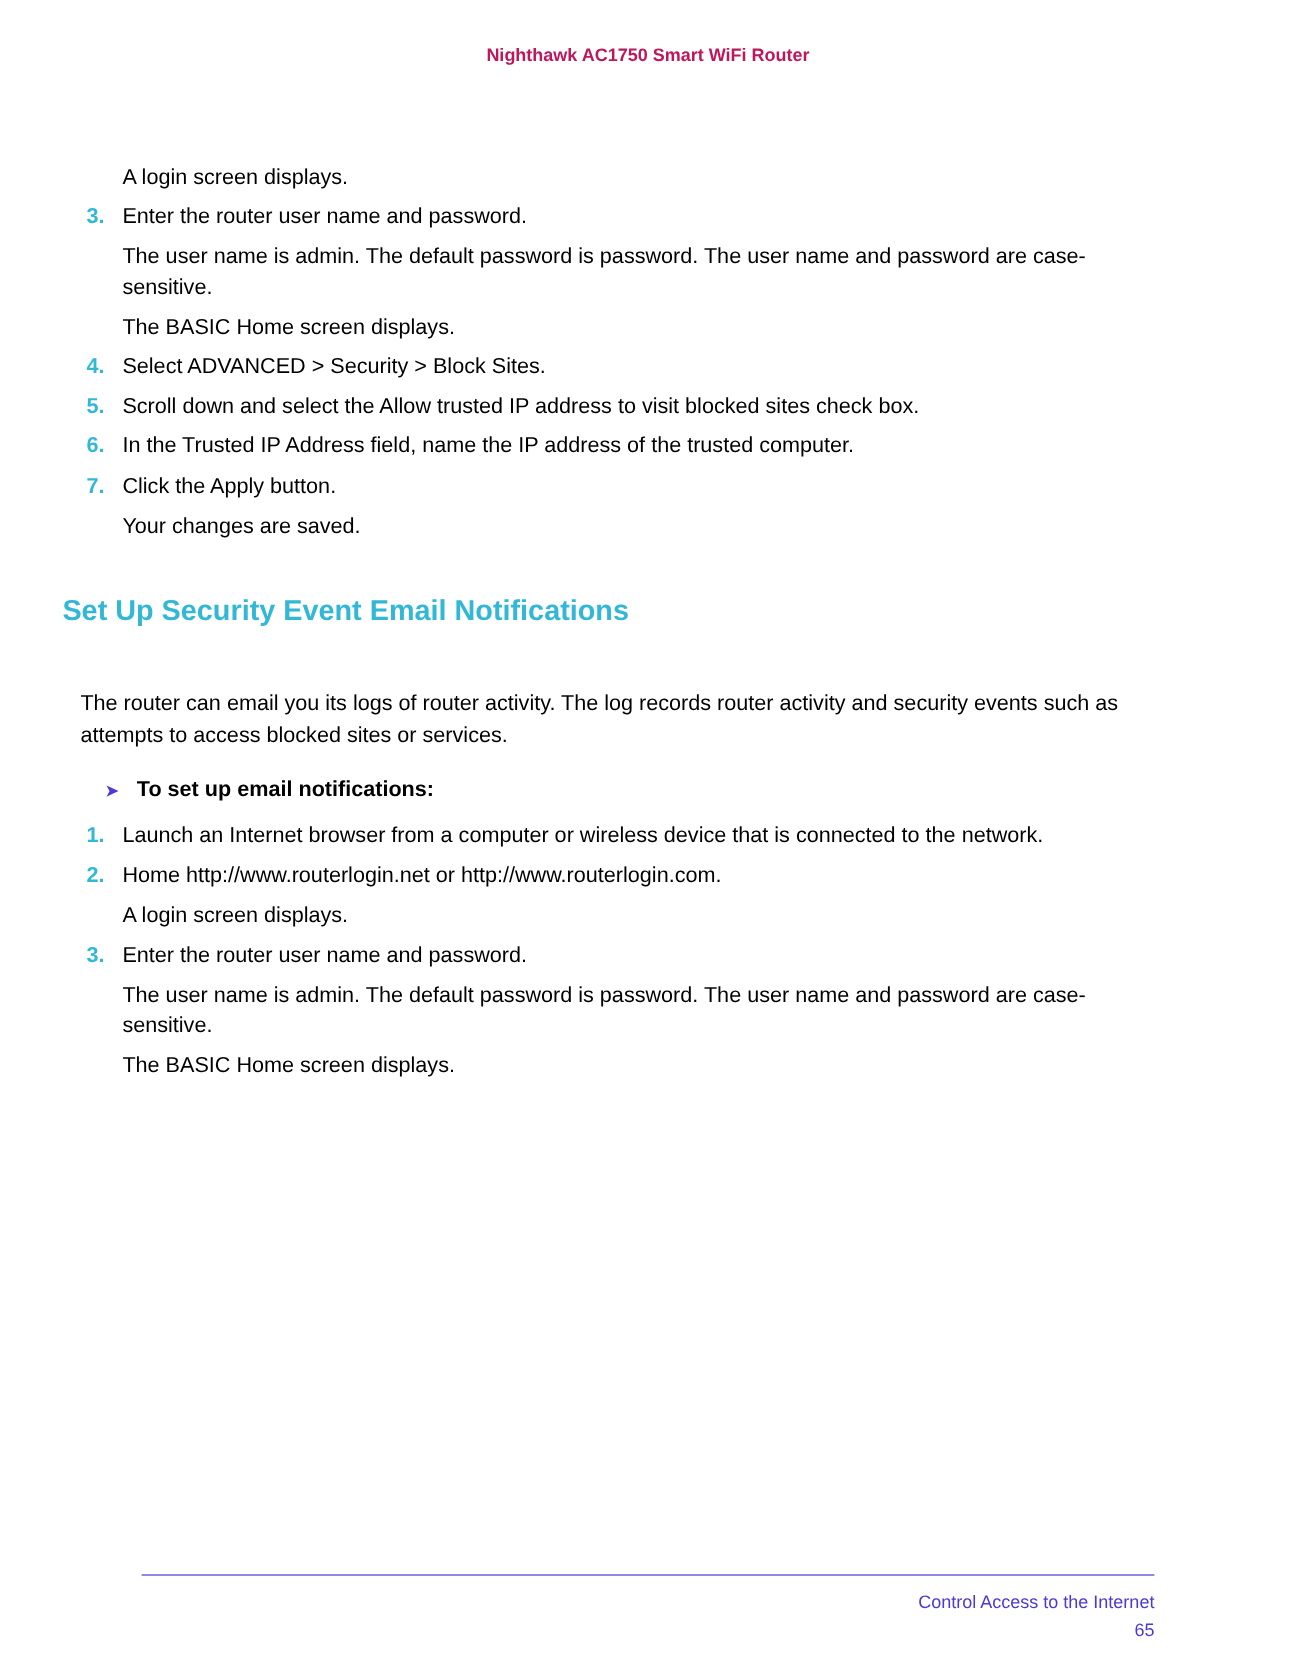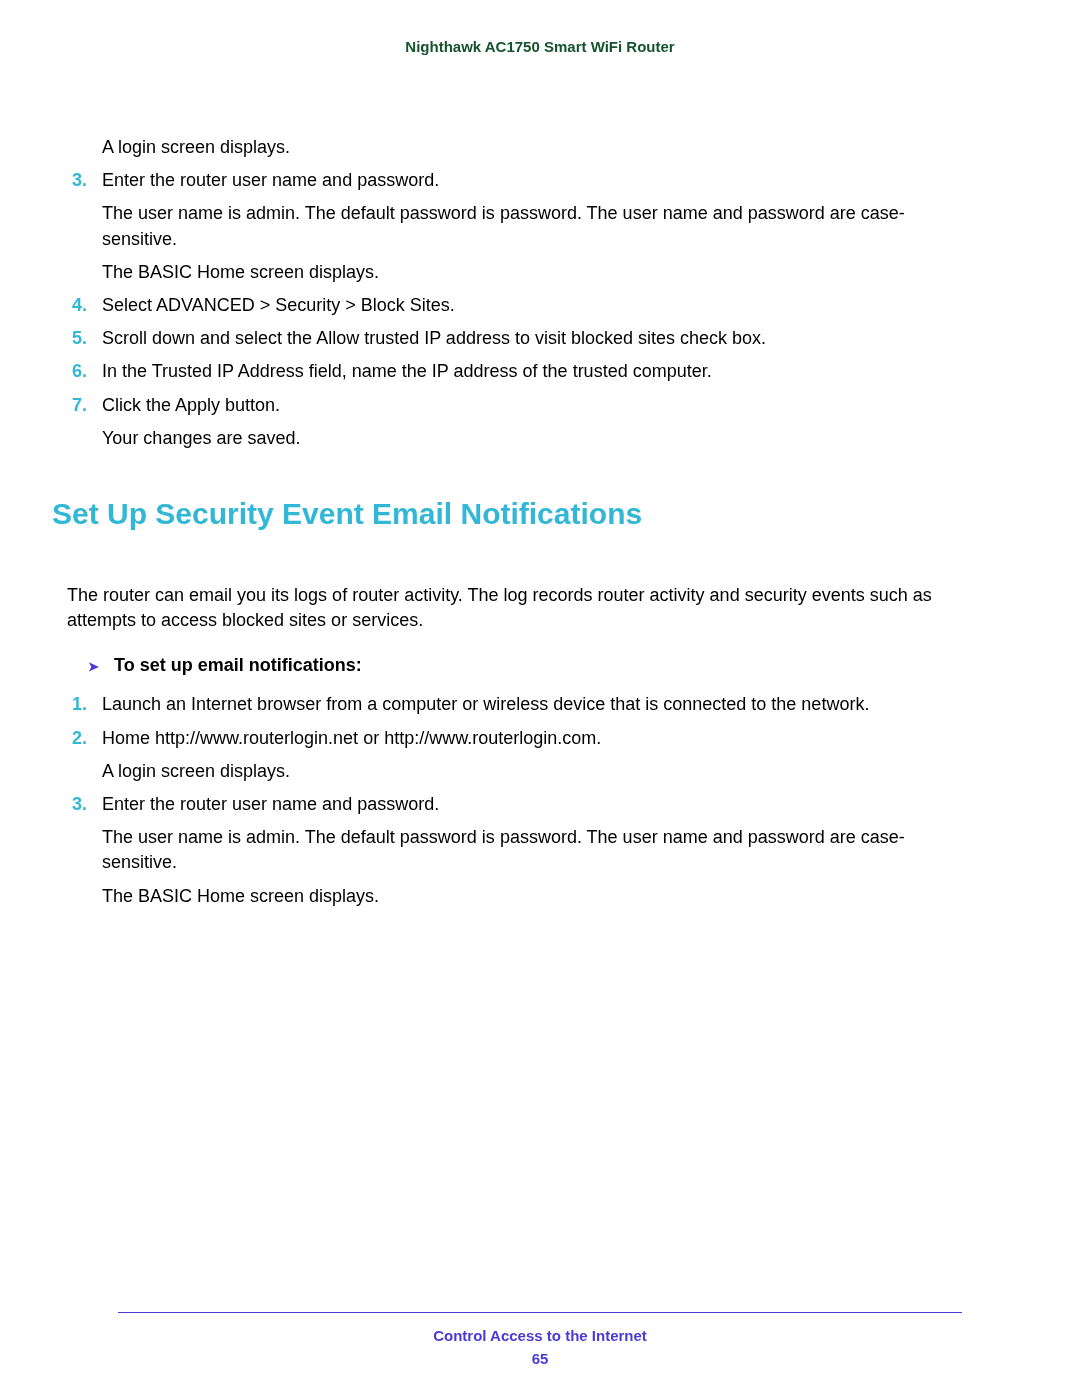--- a/index.html
+++ b/index.html
@@ -9,54 +9,54 @@
       width: 1080px;
       height: 1397px;
       position: relative;
       color: #000;
     }
     .page-header {
       text-align: center;
       padding-top: 38px;
       font-weight: bold;
       font-size: 15px;
-      color: #14532d;
+      color: #be185d;
     }
     .content {
       padding: 80px 125px 0 72px;
       font-size: 18px;
       line-height: 1.4;
     }
     .list-item { margin-bottom: 8px; padding-left: 30px; position: relative; }
     .list-item .num { position: absolute; left: 0; top: 0; color: #32b8d6; font-weight: bold; }
     .sub-para { padding-left: 30px; margin-bottom: 8px; }
     .section-heading {
       color: #32b8d6;
-      font-size: 30px;
+      font-size: 24px;
       font-weight: bold;
       margin: 42px 0 20px -20px;
     }
     .intro-para { margin-bottom: 20px; padding-left: 0; margin-left: -5px; margin-top: 48px; }
     .task-heading { font-weight: bold; margin: 20px 0 14px 16px; padding-left: 0; }
     .task-heading .chevron {
       color: #4a3ad6;
       display: inline-block;
       width: 26px;
       font-size: 13px;
     }
     .footer {
       position: absolute;
       bottom: 0;
       left: 118px;
       right: 118px;
       border-top: 1px solid #4a3ad6;
-      text-align: center;
+      text-align: right;
       padding: 14px 0 30px 0;
       color: #4a3ad6;
-      font-weight: bold;
+      font-weight: normal;
       font-size: 15px;
     }
     .footer .pgnum { margin-top: 6px; }
     b { font-weight: normal; }
   </style>
 </head>
 <body>
 
 <div class="page-header">
   <span>Nighthawk AC1750 Smart WiFi Router</span>

